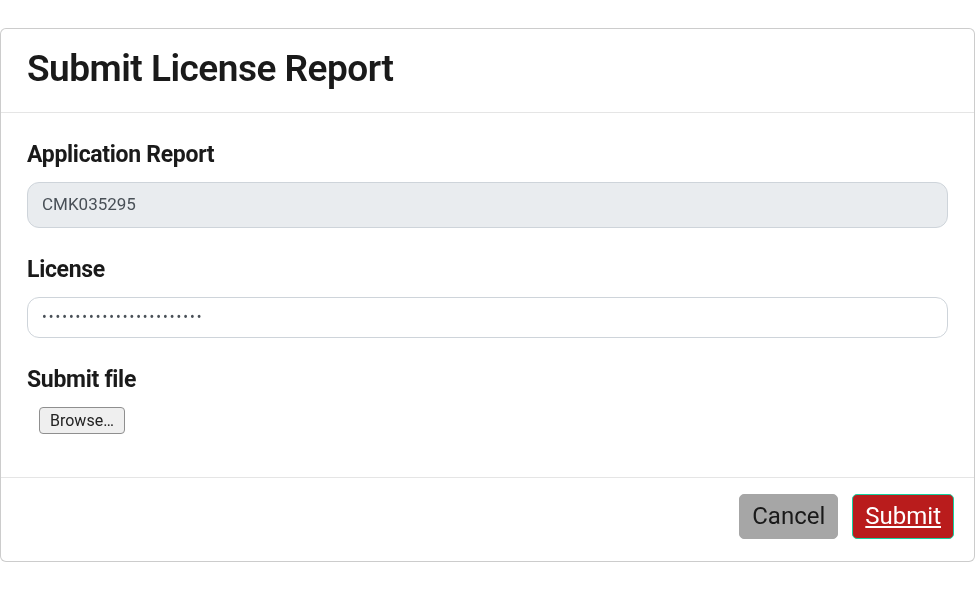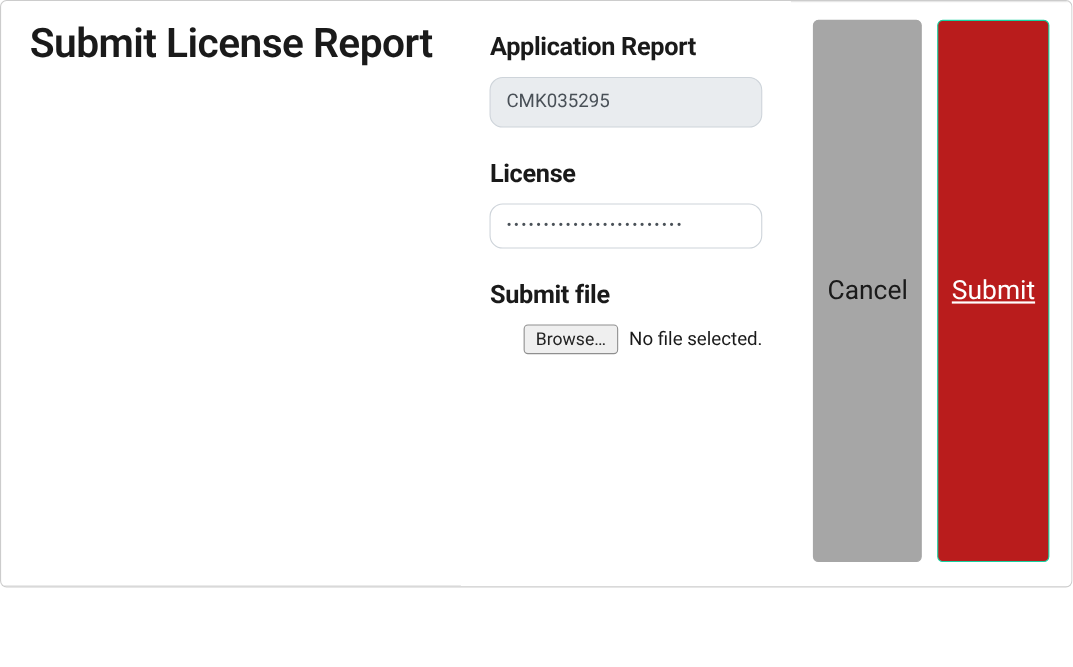--- a/index.html
+++ b/index.html
@@ -14,22 +14,23 @@
       height: 606px;
       position: relative;
     }
     .modal {
       width: 975px;
       height: 534px;
       border: 1px solid rgba(0,0,0,0.2);
       border-radius: 6px;
       background: #fff;
       display: flex;
-      flex-direction: row;
+      flex-direction: column;
       overflow: hidden;
+      margin-top: 28px;
     }
     .modal-header {
       padding: 18px 26px 22px 26px;
       border-bottom: 1px solid #e5e5e5;
     }
     .modal-title {
       font-size: 37px;
       font-weight: 600;
       color: #1a1a1a;
       letter-spacing: -0.5px;
@@ -67,21 +68,20 @@
     }
     input[type="password"].dots {
       letter-spacing: 2px;
       font-size: 14px;
     }
     .file-row {
       display: flex;
       align-items: center;
       gap: 10px;
       padding-left: 12px;
-      justify-content: flex-end;
     }
     .browse-btn {
       font-size: 16px;
       padding: 3px 10px;
       background: #efefef;
       border: 1px solid #8f8f8f;
       border-radius: 4px;
       cursor: pointer;
       font-family: inherit;
       color: #222;
@@ -136,21 +136,20 @@
 
     <div class="form-group">
       <label class="form-label">License</label>
       <input type="password" class="form-control dots" value="••••••••••••••••••••••••" style="">
     </div>
 
     <div class="form-group">
       <label class="form-label">Submit file</label>
       <div class="file-row">
         <button type="button" class="browse-btn">Browse…</button>
-        <span class="file-status">No file selected.</span>
       </div>
     </div>
 
   </div>
 
   <div class="modal-footer">
     <button type="button" class="btn btn-cancel">Cancel</button>
     <button type="button" class="btn btn-submit">Submit</button>
   </div>
 

